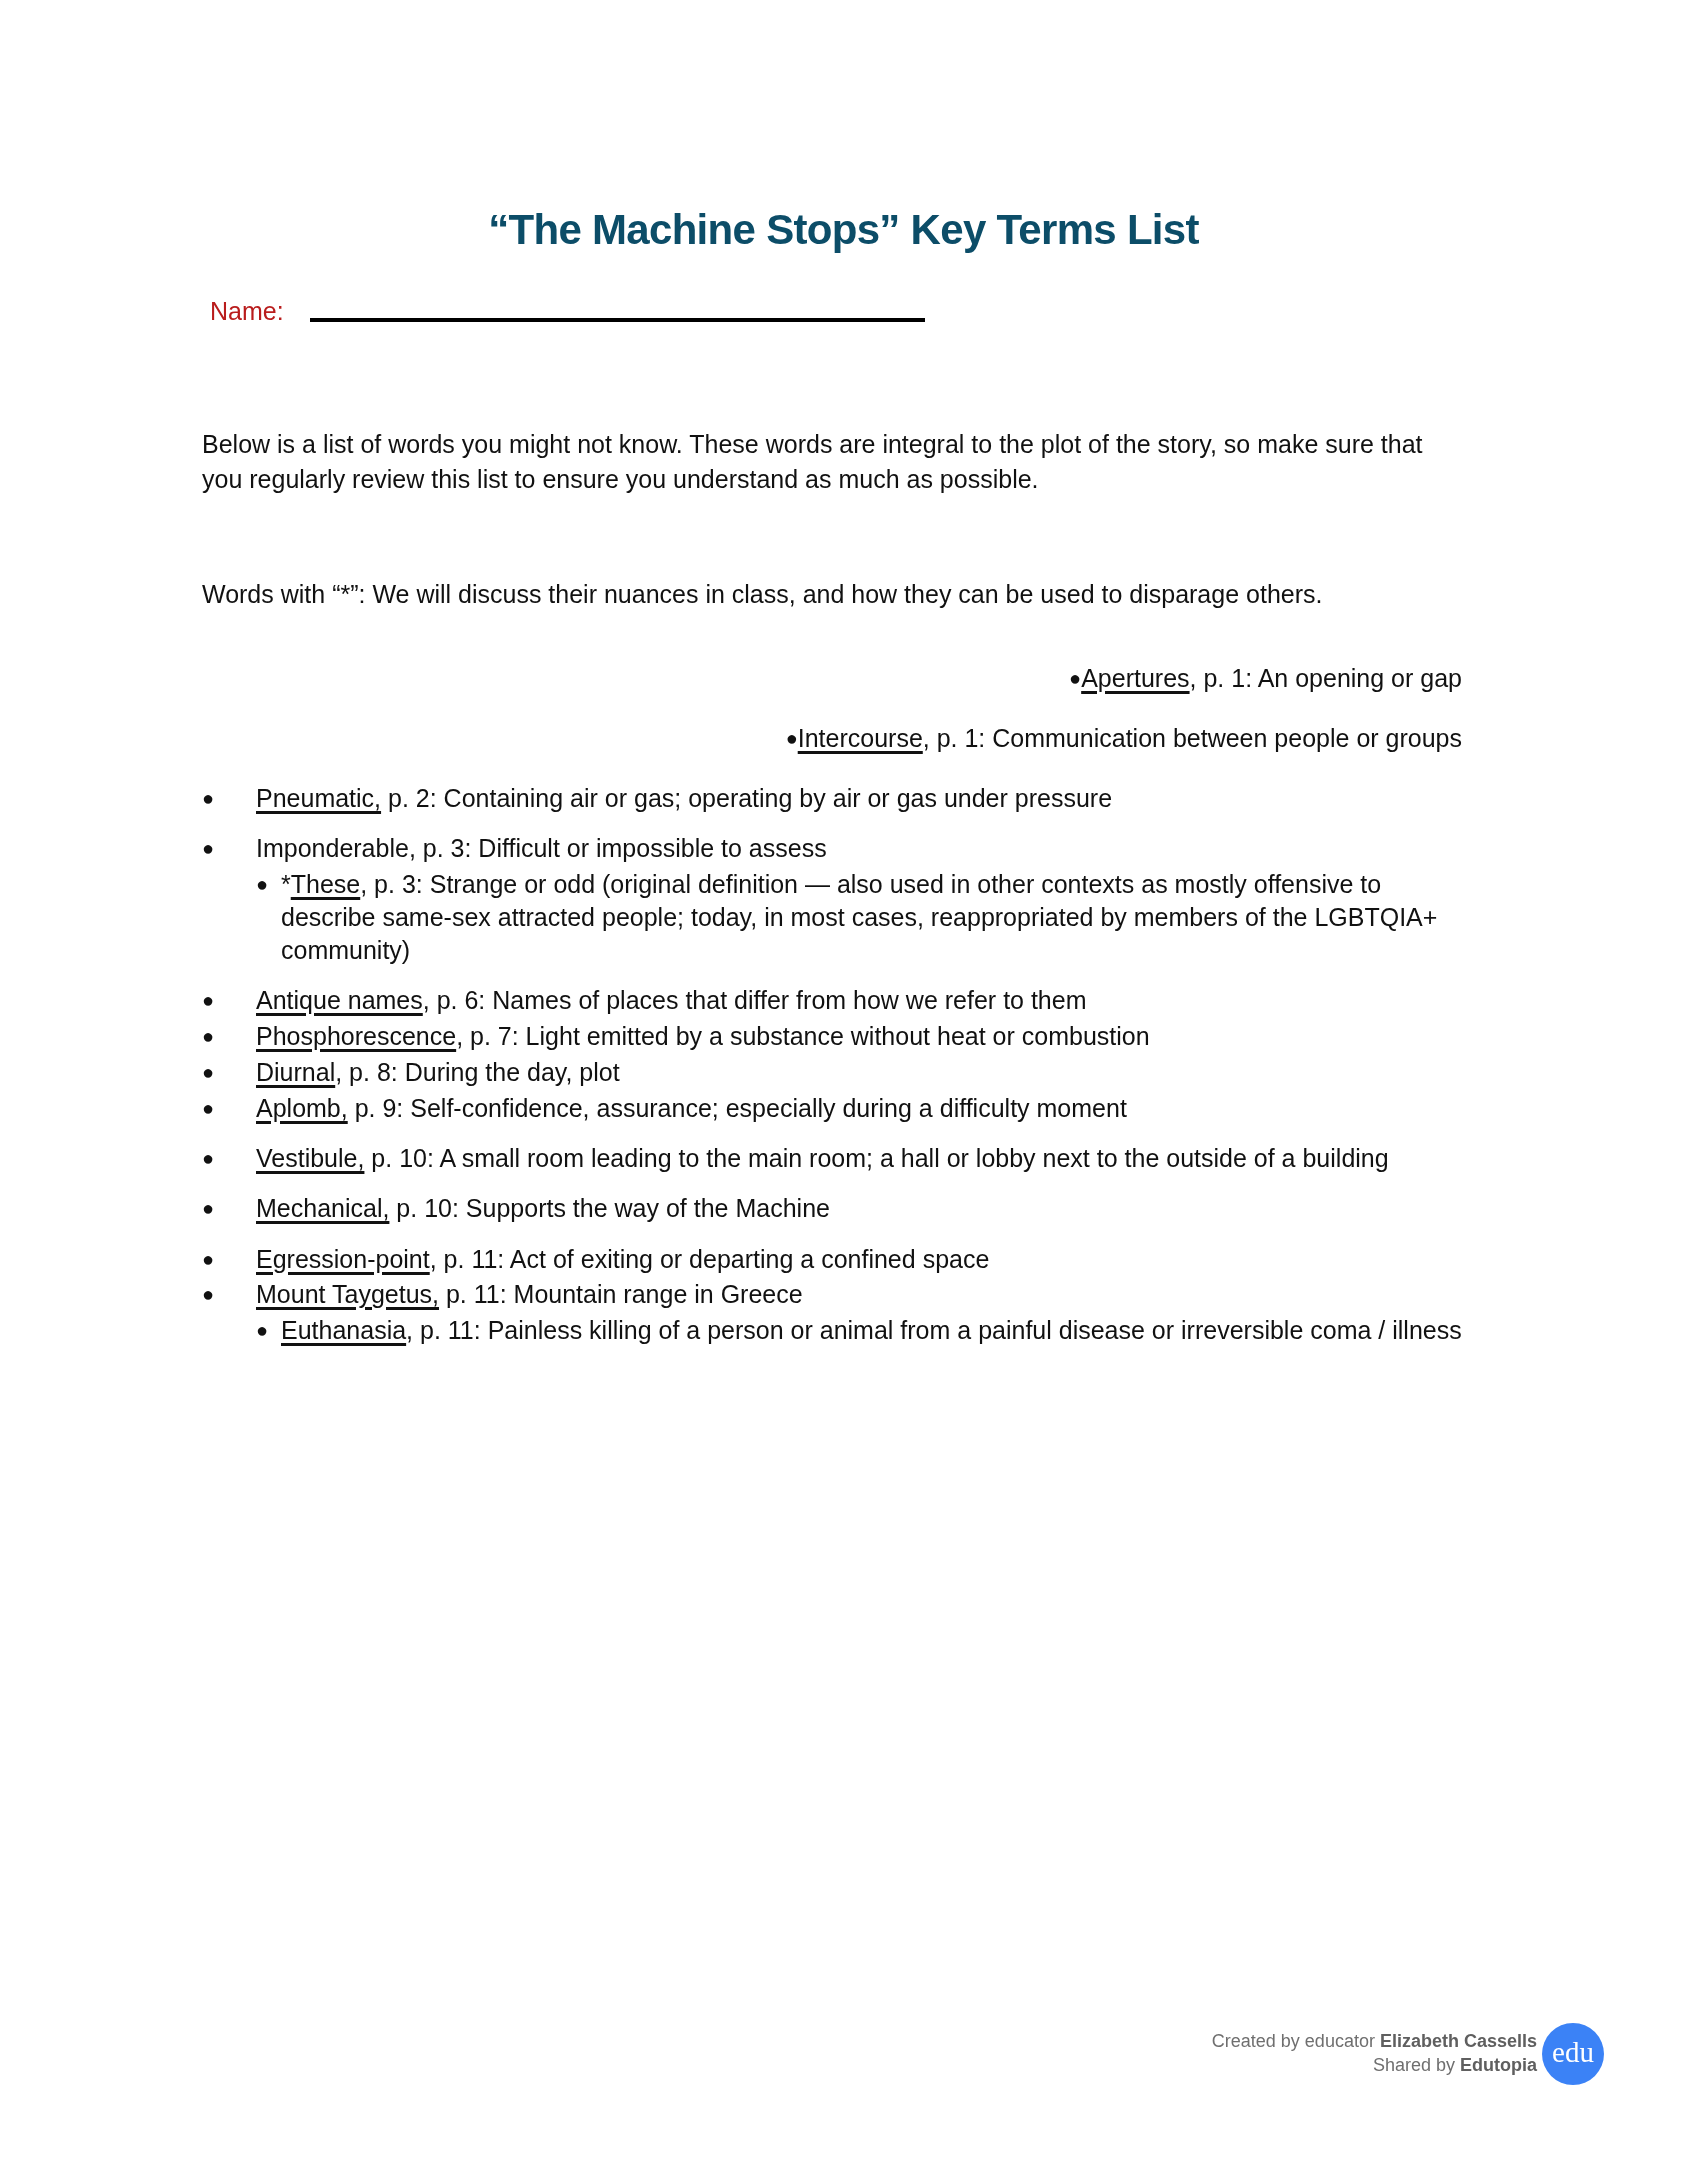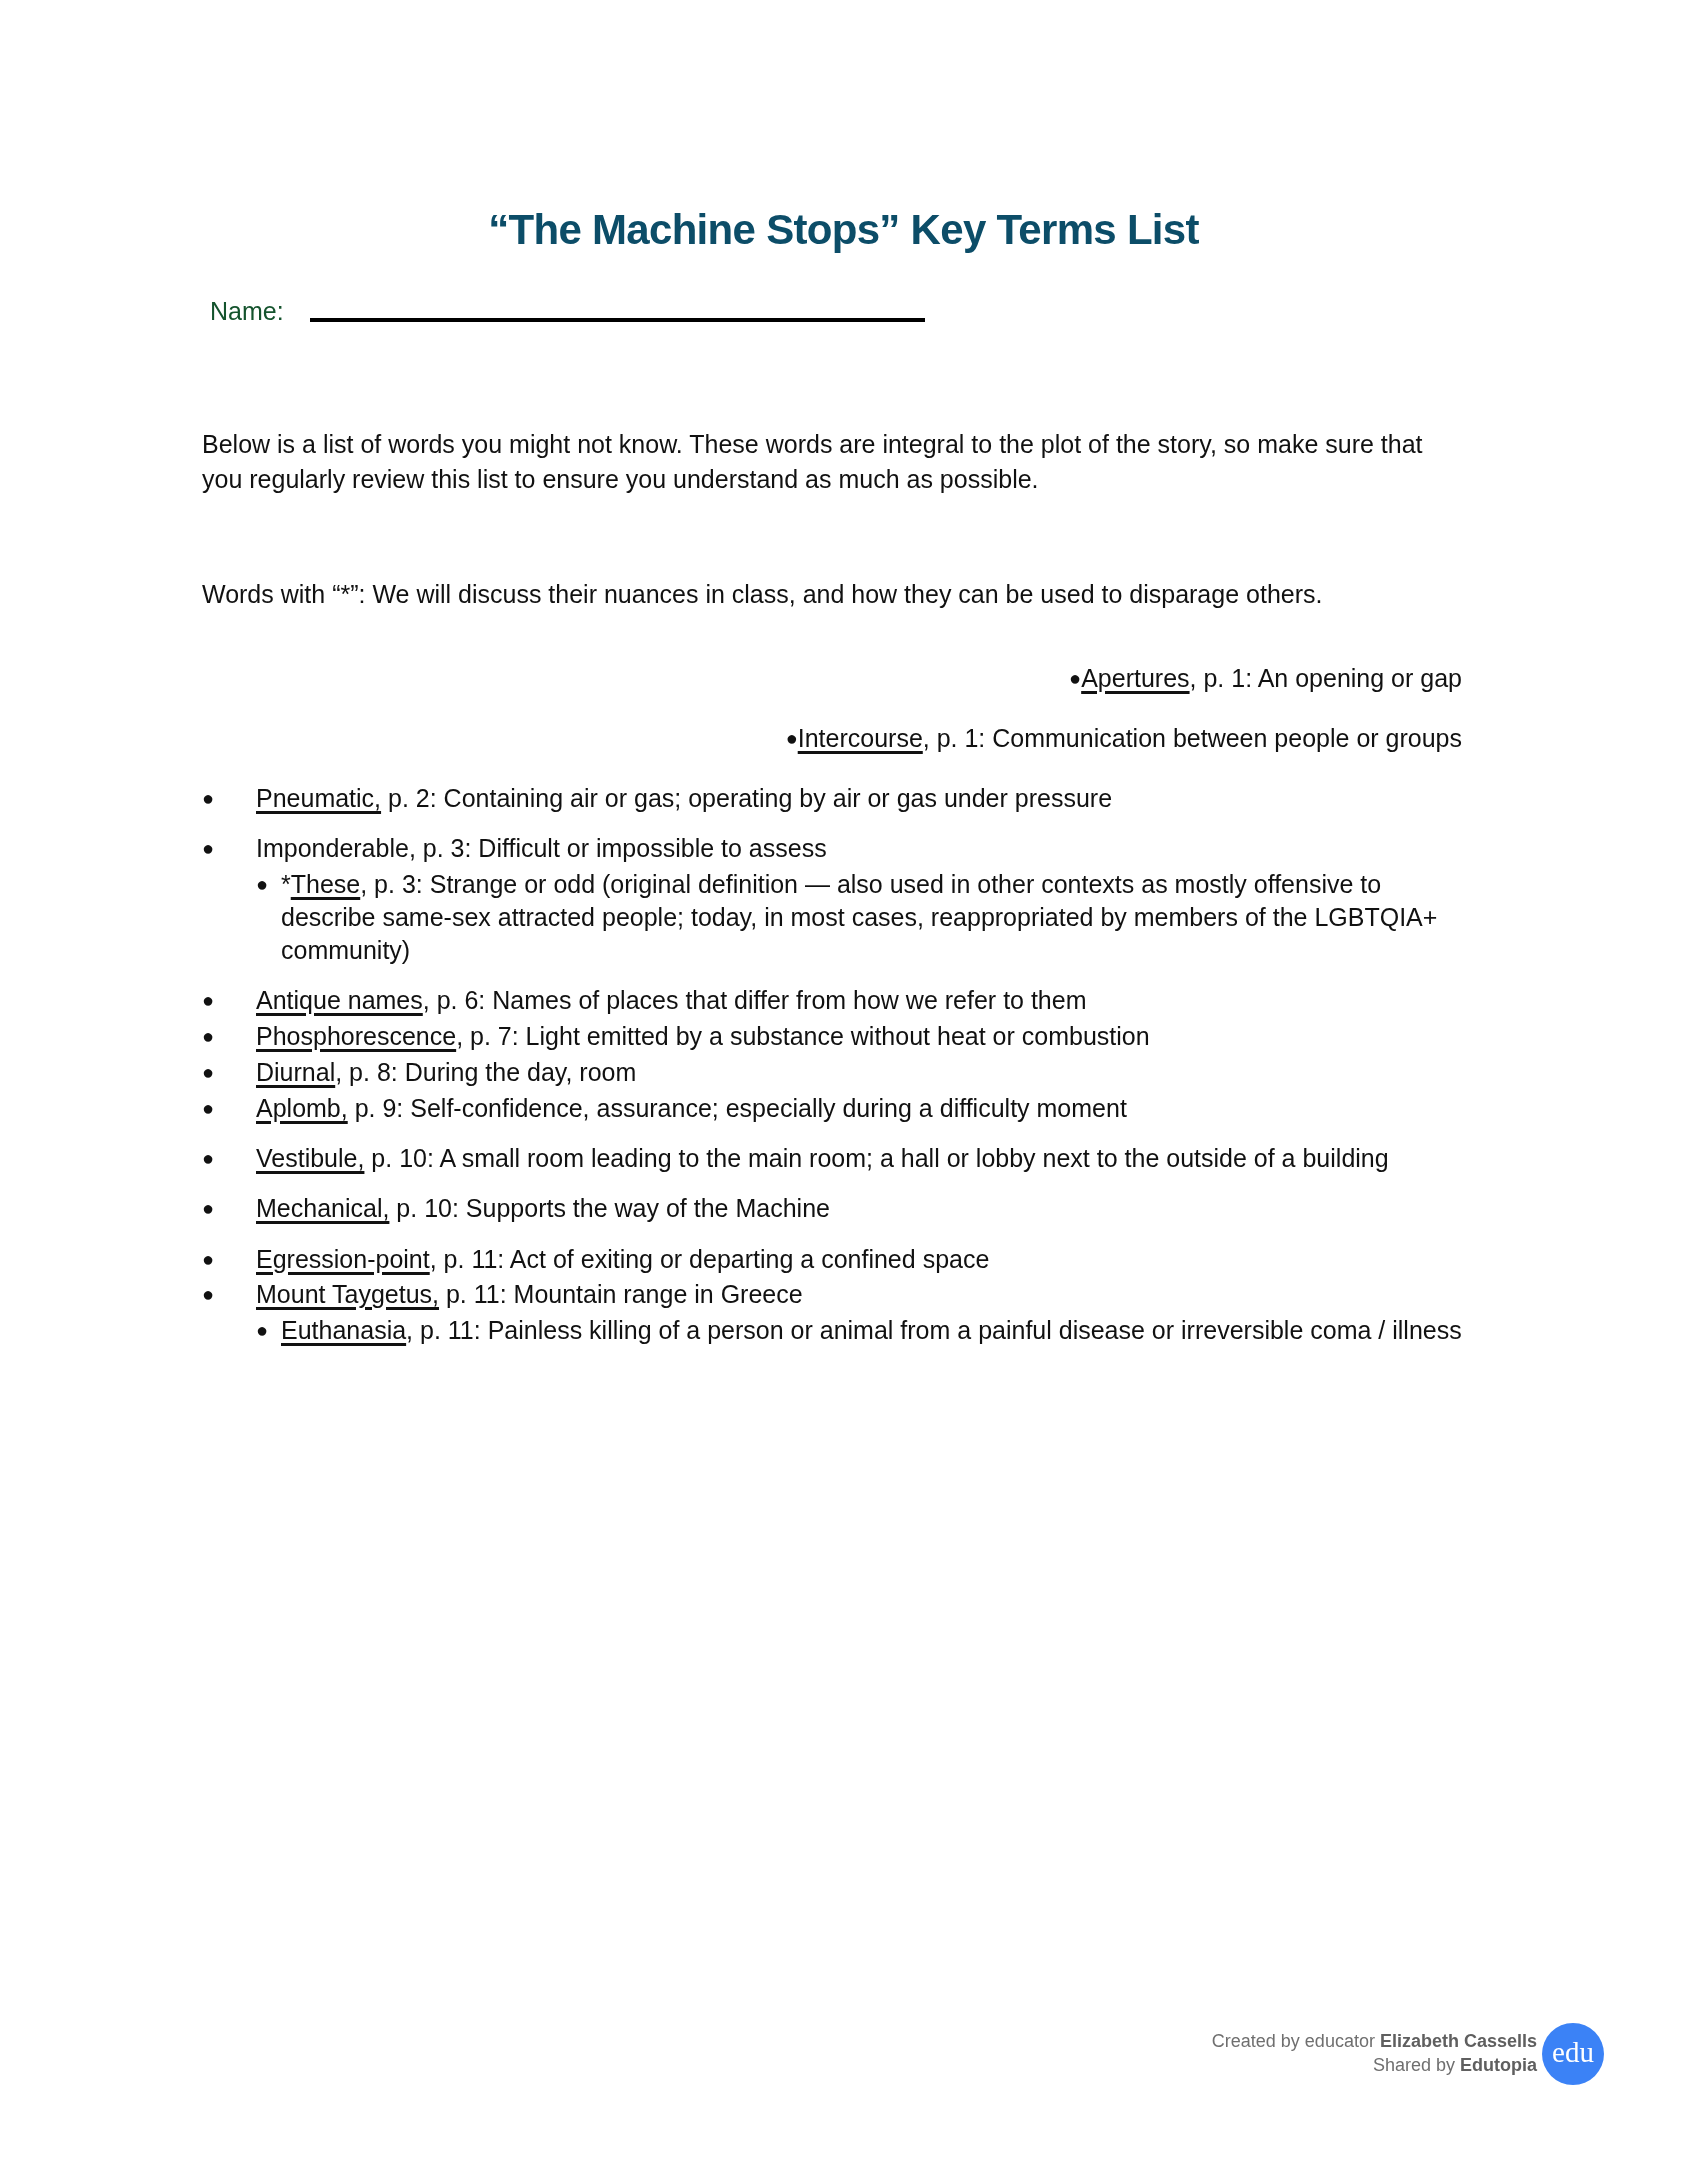--- a/index.html
+++ b/index.html
@@ -40,21 +40,21 @@
   .name-row {
     position: absolute;
     left: 210px;
     top: 298px;
     display: flex;
     align-items: flex-end;
   }
   .name-label {
     font-size: 25px;
     line-height: 1.1;
-    color: #14532d;
+    color: #b91c1c;
   }
   .name-rule {
     width: 615px;
     height: 4px;
     background: #000000;
     margin-left: 26.5px;
     margin-bottom: 4px;
   }
 
   
@@ -155,21 +155,21 @@
   <p class="intro intro-2">Words with “*”: We will discuss their nuances in class, and how they can be used to disparage others.</p>
 
   <div class="terms" id="terms-list">
       <div class="term-item gap-lg"><span class="bullet">●</span><span class="term-word">Apertures</span><span>, p. 1: An opening or gap</span></div>
       <div class="term-item gap-lg"><span class="bullet">●</span><span class="term-word">Intercourse</span><span>, p. 1: Communication between people or groups</span></div>
       <div class="term-item gap-md"><span class="bullet">●</span><span class="term-word">Pneumatic,</span><span> p. 2: Containing air or gas; operating by air or gas under pressure</span></div>
       <div class="term-item"><span class="bullet">●</span><span>Imponderable, p. 3: Difficult or impossible to assess</span></div>
       <div class="term-item hang gap-md"><span class="bullet">●</span><span>*</span><span class="term-word">These</span><span>, p. 3: Strange or odd (original definition — also used in other contexts as mostly offensive to describe same-sex attracted people; today, in most cases, reappropriated by members of the LGBTQIA+ community)</span></div>
       <div class="term-item"><span class="bullet">●</span><span class="term-word">Antique names</span><span>, p. 6: Names of places that differ from how we refer to them</span></div>
       <div class="term-item"><span class="bullet">●</span><span class="term-word">Phosphorescence</span><span>, p. 7: Light emitted by a substance without heat or combustion</span></div>
-      <div class="term-item"><span class="bullet">●</span><span class="term-word">Diurnal</span><span>, p. 8: During the day, room</span></div>
+      <div class="term-item"><span class="bullet">●</span><span class="term-word">Diurnal</span><span>, p. 8: During the day, plot</span></div>
       <div class="term-item gap-md"><span class="bullet">●</span><span class="term-word">Aplomb,</span><span> p. 9: Self-confidence, assurance; especially during a difficulty moment</span></div>
       <div class="term-item gap-md"><span class="bullet">●</span><span class="term-word">Vestibule,</span><span> p. 10: A small room leading to the main room; a hall or lobby next to the outside of a building</span></div>
       <div class="term-item gap-md"><span class="bullet">●</span><span class="term-word">Mechanical,</span><span> p. 10: Supports the way of the Machine</span></div>
       <div class="term-item"><span class="bullet">●</span><span class="term-word">Egression-point</span><span>, p. 11: Act of exiting or departing a confined space</span></div>
       <div class="term-item"><span class="bullet">●</span><span class="term-word">Mount Taygetus,</span><span> p. 11: Mountain range in Greece</span></div>
       <div class="term-item hang"><span class="bullet">●</span><span class="term-word">Euthanasia</span><span>, p. 11: Painless killing of a person or animal from a painful disease or irreversible coma / illness</span></div>
     </div>
 
   <div class="footer">
     <div class="footer-text">

